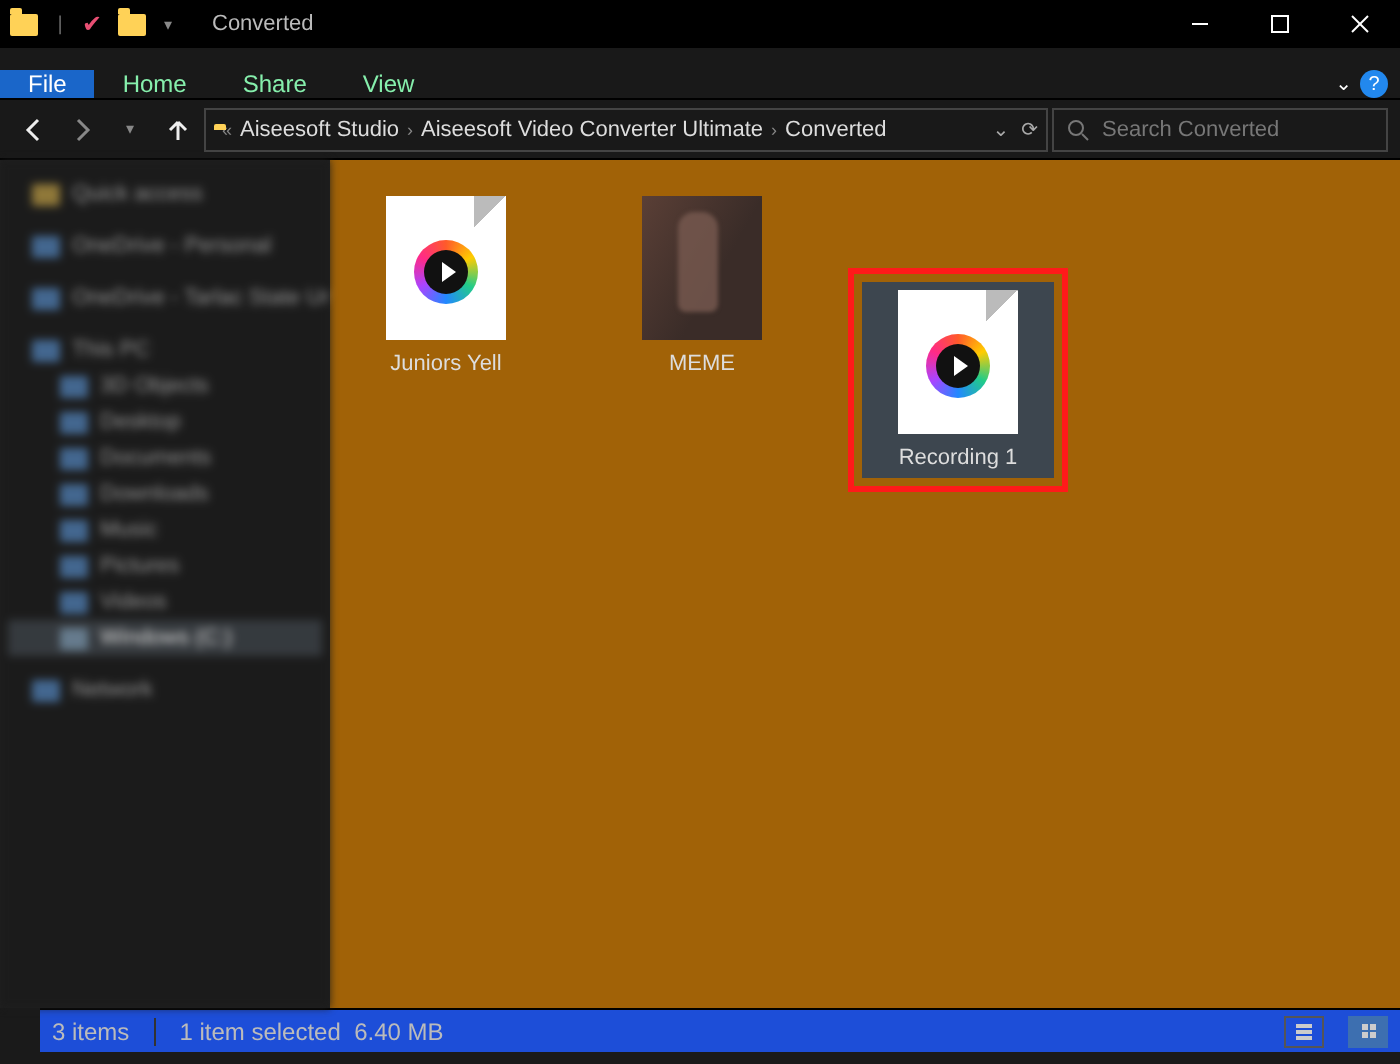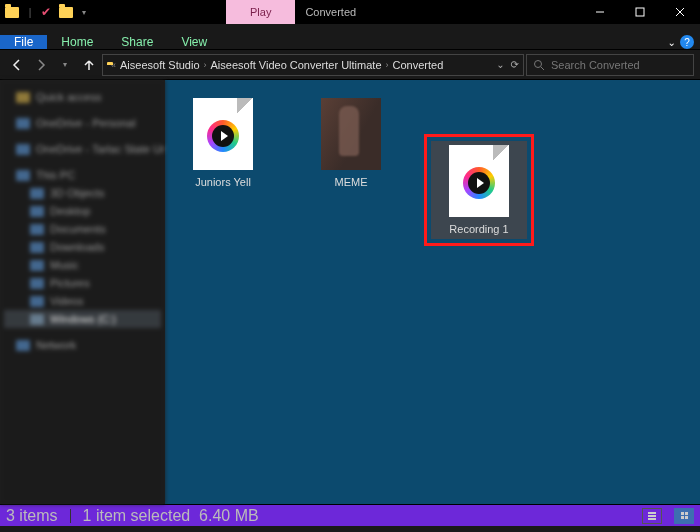--- a/index.html
+++ b/index.html
@@ -43,36 +43,36 @@
   .body { display:flex; height:424px; background:#1f1f1f; }
   .navpane { width:165px; background:#1b1b1b; padding:8px 4px; font-size:11px; color:#aaa; overflow:hidden; filter: blur(2px); opacity:0.85; }
   .nav-item { display:flex; align-items:center; gap:6px; padding:3px 4px 3px 12px; white-space:nowrap; }
   .nav-item.l2 { padding-left:26px; }
   .nav-item.sel { background:#3a3f44; color:#fff; }
   .nav-icon { width:14px; height:11px; background:#6bb1ff; border-radius:1px; flex-shrink:0; opacity:0.6; }
   .nav-icon.yel { background:#ffd257; }
   .nav-icon.dr { background:#9abfe0; }
   .nav-sp { height:8px; }
 
-  .content { flex:1; background:#0c4a6e; padding:14px 10px; display:flex; align-content:flex-start; flex-wrap:wrap; gap:30px 32px; }
+  .content { flex:1; background:#a16207; padding:14px 10px; display:flex; align-content:flex-start; flex-wrap:wrap; gap:30px 32px; }
   .item { width:96px; display:flex; flex-direction:column; align-items:center; gap:6px; padding:4px; }
   .item.selected { background:#3d464f; outline:1px solid #5a6b7c;margin-top:47px; }
   .item.highlight { outline:3px solid #ff1a1a; outline-offset:4px; }
   .thumb { width:60px; height:72px; background:#fff; position:relative; }
   .thumb .fold { position:absolute; top:0; right:0; width:16px; height:16px; background:linear-gradient(135deg,#bbb 50%, #fff 50%); }
   .thumb .playring { position:absolute; top:22px; left:14px; width:32px; height:32px; border-radius:50%; background:conic-gradient(#ff5a2a,#ffcc00,#22cc88,#2288ff,#aa44ff,#ff2a88,#ff5a2a); display:flex; align-items:center; justify-content:center; }
   .thumb .playring .inner { width:22px; height:22px; border-radius:50%; background:#111; display:flex; align-items:center; justify-content:center; }
   .thumb .playring .tri { width:0; height:0; border-left:7px solid #fff; border-top:5px solid transparent; border-bottom:5px solid transparent; margin-left:2px; }
   .thumb.photo { background:#3a2f2b; }
   .thumb.photo .ph { position:absolute; inset:0; background:linear-gradient(120deg,#5a3f36 0%, #3a2c28 60%); }
   .thumb.photo .ph::after { content:""; position:absolute; left:18px; top:8px; width:20px; height:50px; background:rgba(120,90,80,0.8); border-radius:8px 8px 4px 4px; filter:blur(1px); }
   .item-label { color:#ddd; font-size:11px; text-align:center; max-width:96px; overflow:hidden; text-overflow:ellipsis; white-space:nowrap; }
 
   
-  .statusbar { height:22px; background:#6d28d9; border-top:1px solid #000; display:flex; align-items:center; font-size:16px; color:#bbb; padding:0 6px; gap:12px; }
+  .statusbar { height:22px; background:#1d4ed8; border-top:1px solid #000; display:flex; align-items:center; font-size:12px; color:#bbb; padding:0 6px; gap:12px;margin-left:20px; }
   .statusbar .divider { width:1px; height:14px; background:#333; }
   .statusbar .flex { flex:1; }
   .view-toggle { width:20px; height:16px; border:1px solid #555; display:flex; align-items:center; justify-content:center; }
   .view-toggle.active { background:#3d6fb0; border-color:#3d6fb0; }
   .vt-grid { display:grid; grid-template-columns:3px 3px; grid-template-rows:3px 3px; gap:1px; }
   .vt-grid span { background:#ccc; }
   .vt-list { display:flex; flex-direction:column; gap:1px; }
   .vt-list span { width:8px; height:2px; background:#ccc; }
 </style>
 </head>
@@ -85,21 +85,20 @@
       </span>
     <span class="qa-icon" style="color:#666;font-size:10px;">|</span>
     <span class="qa-icon">
         <span class="check-glyph">✔</span>
       </span>
     <span class="qa-icon">
         <span class="folder-glyph"></span>
       </span>
     <span class="qa-icon" style="color:#888;font-size:8px;">▾</span>
   </div>
-  <div class="tb-playtab">Play</div>
   <div class="tb-title">Converted</div>
   <div class="tb-controls">
     <div class="tb-btn">
         <svg viewBox="0 0 10 10">
           <line x1="1" y1="5" x2="9" y2="5"></line>
         </svg>
       </div>
     <div class="tb-btn">
         <svg viewBox="0 0 10 10">
           <rect x="1" y="1" width="8" height="8"></rect>

